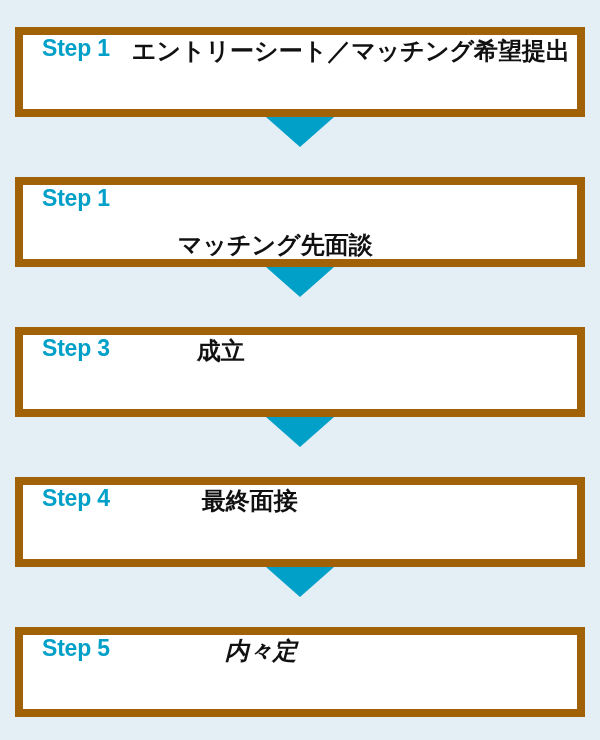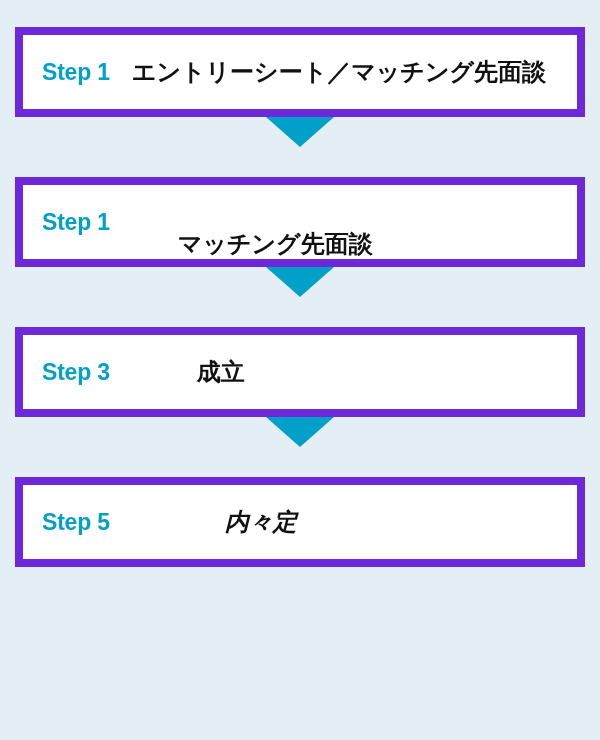--- a/index.html
+++ b/index.html
@@ -30,24 +30,24 @@
   }
   .step-row:last-child {
     margin-bottom: 8px;
   }
 
   .step-box {
     position: relative;
     width: 570px;
     height: 90px;
     box-sizing: border-box;
-    border: 8px solid #6d28d9;
+    border: 8px solid #a16207;
     background: #ffffff;
     display: flex;
-    align-items: center;
+    align-items: flex-start;
     z-index: 2;
   }
 
   .step-label {
     color: #00a0c8;
     font-size: 23px;
     font-weight: bold;
     letter-spacing: -0.2px;
     margin-left: 19px;
     white-space: nowrap;
@@ -83,41 +83,48 @@
   }
 </style>
 </head>
 <body>
 
 <div id="flow">
 
   <div class="step-row">
     <div class="step-box gap-1">
       <span class="step-label">Step 1</span>
-      <span class="step-text">エントリーシート／マッチング先面談</span>
+      <span class="step-text">エントリーシート／マッチング希望提出</span>
     </div>
     <div class="arrow-connector"></div>
   </div>
 
   <div class="step-row">
     <div class="step-box gap-2">
       <span class="step-label">Step 1</span>
       <span class="step-text">マッチング先面談</span>
     </div>
     <div class="arrow-connector"></div>
   </div>
 
   <div class="step-row">
     <div class="step-box gap-3">
       <span class="step-label">Step 3</span>
       <span class="step-text">成立</span>
     </div>
     <div class="arrow-connector"></div>
   </div>
 
+  <div class="step-row">
+    <div class="step-box gap-4">
+      <span class="step-label">Step 4</span>
+      <span class="step-text">最終面接</span>
+    </div>
+    <div class="arrow-connector"></div>
+  </div>
 
   <div class="step-row">
     <div class="step-box gap-5">
       <span class="step-label">Step 5</span>
       <span class="step-text">内々定</span>
     </div>
   </div>
 
 </div>
 

